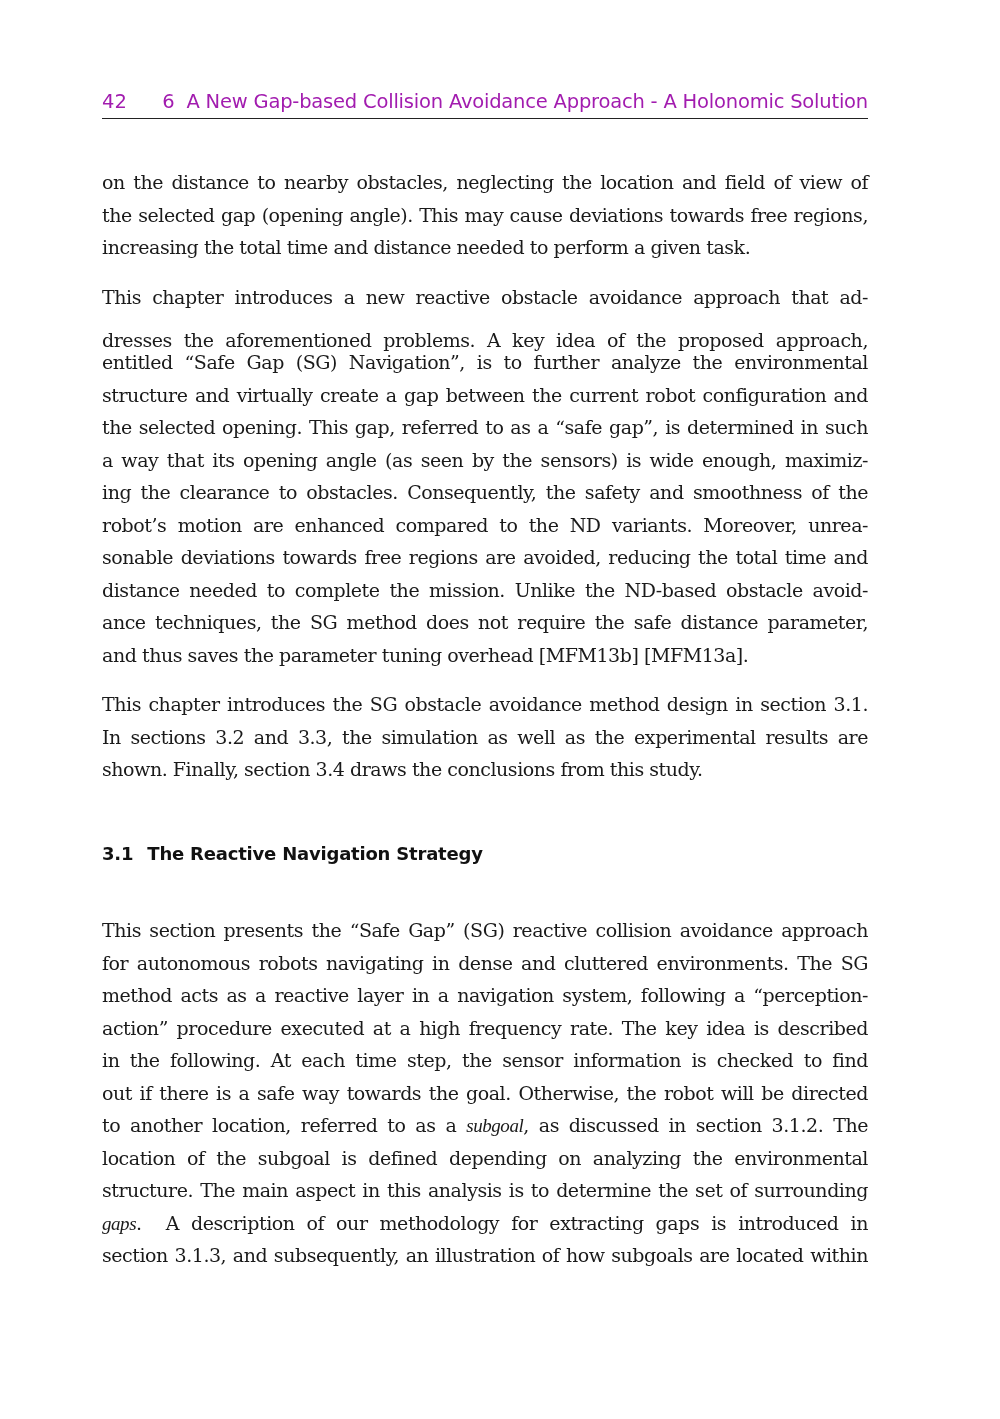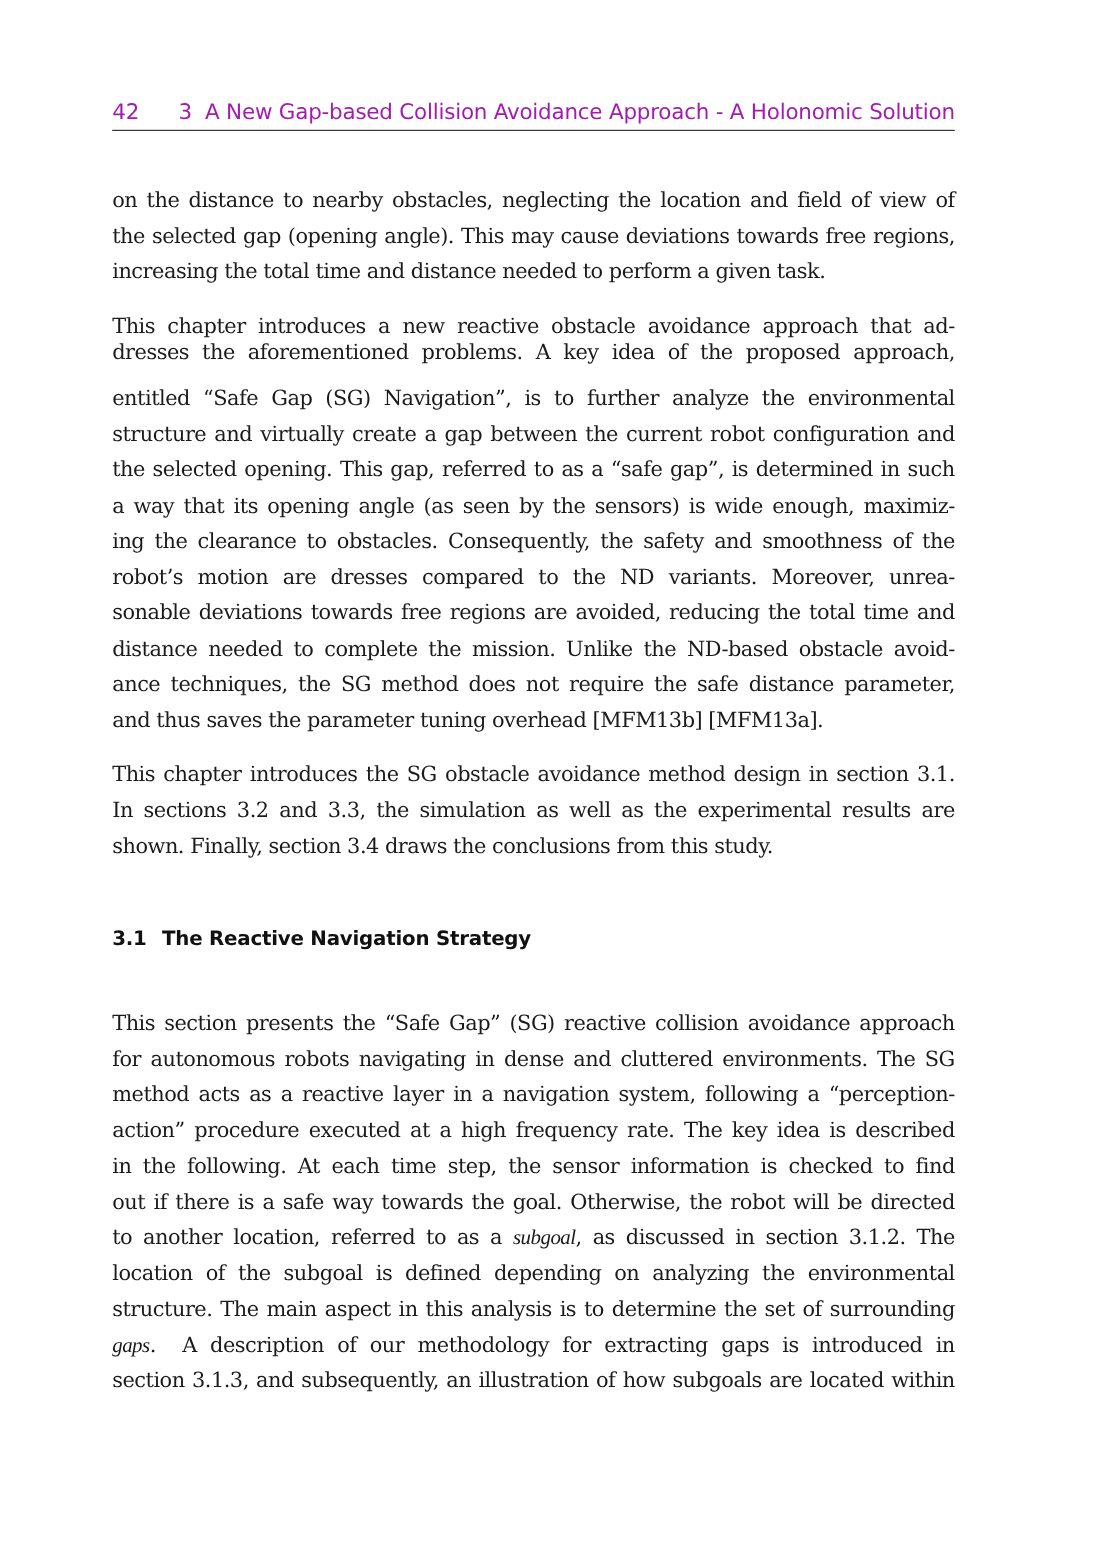--- a/index.html
+++ b/index.html
@@ -27,38 +27,38 @@
   .heading .num { margin-right: 14px; }
   em { font-style: italic; font-family: Liberation Serif, serif; }
 </style>
 </head>
 <body>
 
 <div class="page">
 
   <div class="running-head">
     <span class="pnum">42</span>
-    <span class="ctitle" style="white-space:pre;">3  A New Gap-based Collision Avoidance Approach - A Holonomic Solution</span>
+    <span class="ctitle" style="white-space:pre;">6  A New Gap-based Collision Avoidance Approach - A Holonomic Solution</span>
   </div>
 
   <div>
     <div class="line" style="top:170px">on the distance to nearby obstacles, neglecting the location and field of view of</div>
     <div class="line" style="top:203px">the selected gap (opening angle). This may cause deviations towards free regions,</div>
     <div class="line last" style="top:235px">increasing the total time and distance needed to perform a given task.</div>
   </div>
 
   <div>
     <div class="line" style="top:285px">This chapter introduces a new reactive obstacle avoidance approach that ad-</div>
-    <div class="line" style="top:308px">dresses the aforementioned problems.  A key idea of the proposed approach,</div>
+    <div class="line" style="top:328px">dresses the aforementioned problems.  A key idea of the proposed approach,</div>
     <div class="line" style="top:350px">entitled “Safe Gap (SG) Navigation”, is to further analyze the environmental</div>
     <div class="line" style="top:383px">structure and virtually create a gap between the current robot configuration and</div>
     <div class="line" style="top:415px">the selected opening. This gap, referred to as a “safe gap”, is determined in such</div>
     <div class="line" style="top:448px">a way that its opening angle (as seen by the sensors) is wide enough, maximiz-</div>
     <div class="line" style="top:480px">ing the clearance to obstacles. Consequently, the safety and smoothness of the</div>
-    <div class="line" style="top:513px">robot’s motion are dresses compared to the ND variants. Moreover, unrea-</div>
+    <div class="line" style="top:513px">robot’s motion are enhanced compared to the ND variants. Moreover, unrea-</div>
     <div class="line" style="top:545px">sonable deviations towards free regions are avoided, reducing the total time and</div>
     <div class="line" style="top:578px">distance needed to complete the mission. Unlike the ND-based obstacle avoid-</div>
     <div class="line" style="top:610px">ance techniques, the SG method does not require the safe distance parameter,</div>
     <div class="line last" style="top:643px">and thus saves the parameter tuning overhead [MFM13b] [MFM13a].</div>
   </div>
 
   <div>
     <div class="line" style="top:692px">This chapter introduces the SG obstacle avoidance method design in section 3.1.</div>
     <div class="line" style="top:725px">In sections 3.2 and 3.3, the simulation as well as the experimental results are</div>
     <div class="line last" style="top:757px">shown. Finally, section 3.4 draws the conclusions from this study.</div>

